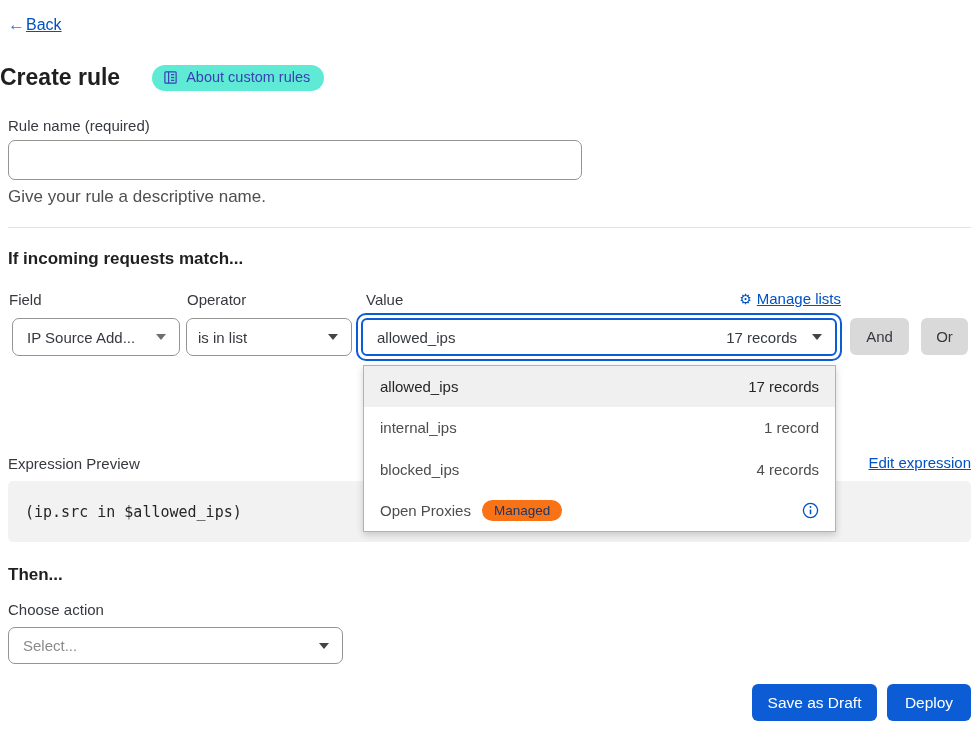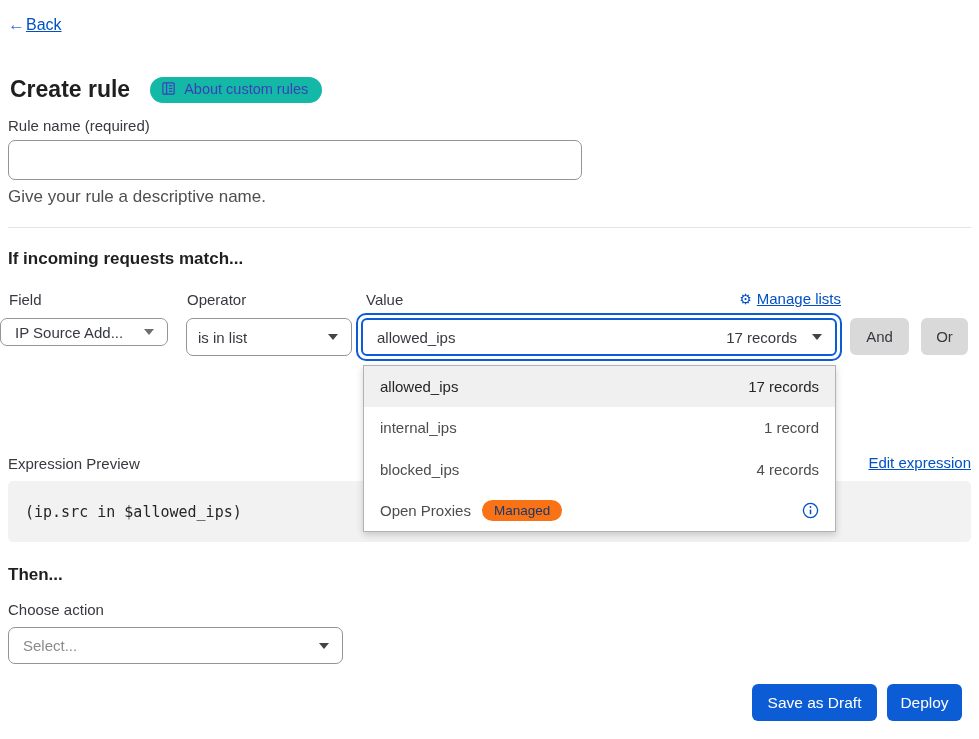--- a/index.html
+++ b/index.html
@@ -18,25 +18,25 @@
   
   .back-link {
     left: 8px; top: 15px;
     font-size: 16px; color: #0051c3;
     display: flex; align-items: center; gap: 1px;
     cursor: pointer; text-decoration: none;
   }
   .back-link .arrow { font-size: 17px; color: #3575d8; }
   .back-link .back-text { text-decoration: underline; }
 
-  .page-header { left: 10px; top: 64px; display: flex; align-items: center; gap: 20px; margin-top: 12px; }
+  .page-header { left: 0; top: 64px; display: flex; align-items: center; gap: 32px; }
   .page-title { font-size: 23px; font-weight: bold; color: #1f1f1f; }
   .about-pill {
-    display: flex; align-items: flex-start; gap: 8px;
-    background: #14b8a6; color: #3c40b5;
+    display: flex; align-items: flex-end; gap: 8px;
+    background: #5eead4; color: #3c40b5;
     font-size: 14.5px; padding: 4px 14px 6px 11px;
     border-radius: 15px; cursor: pointer;
   }
   .book-icon svg { display: block; }
 
   
   .label { font-size: 15px; color: #36393f; }
   .rule-name-label { left: 8px; top: 117px; }
   .rule-name-input {
     left: 8px; top: 140px; width: 574px; height: 40px;
@@ -67,21 +67,21 @@
     padding: 0 13px 0 14px; font-size: 15px; color: #36393f; cursor: pointer;
   }
   .caret {
     width: 0; height: 0;
     border-left: 5.5px solid transparent;
     border-right: 5.5px solid transparent;
     border-top: 6.5px solid #444;
     flex: none;
   }
   .caret.gray { border-top-color: #6e6e6e; }
-  .field-select { left: 0; top: 318px; width: 168px; height: 28px; }
+  .field-select { left: 12px; top: 318px; width: 168px; height: 38px; }
   .operator-select { left: 186px; top: 318px; width: 166px; height: 38px; padding-left: 11px; }
 
   .value-select-ring {
     left: 356px; top: 313px; width: 486px; height: 48px;
     border: 2px solid #0b5cd5; border-radius: 10px; padding: 3px;
     background: #fff;
   }
   .value-select {
     width: 100%; height: 100%;
     border: 2px solid #0b5cd5; border-radius: 6px;
@@ -138,21 +138,21 @@
   .action-select .placeholder { color: #8a8a8a; }
 
   
   .blue-btn {
     background: #0b5cd5; border: none; border-radius: 6px;
     color: #ffffff; font-size: 15.5px; font-family: "Liberation Sans", sans-serif;
     display: flex; align-items: center; justify-content: center; cursor: pointer;
   }
   .cancel-button { left: 660px; top: 684px; width: 82px; height: 37px; font-size: 15.5px; }
   .save-draft-button { left: 752px; top: 684px; width: 125px; height: 37px; }
-  .deploy-button { left: 887px; top: 684px; width: 75px; height: 37px; }
+  .deploy-button { left: 887px; top: 684px; width: 84px; height: 37px; }
 </style>
 </head>
 <body>
 
 <div id="app">
 
   <a class="abs back-link">
     <span class="arrow">←</span>
     <span class="back-text">Back</span>
   </a>

